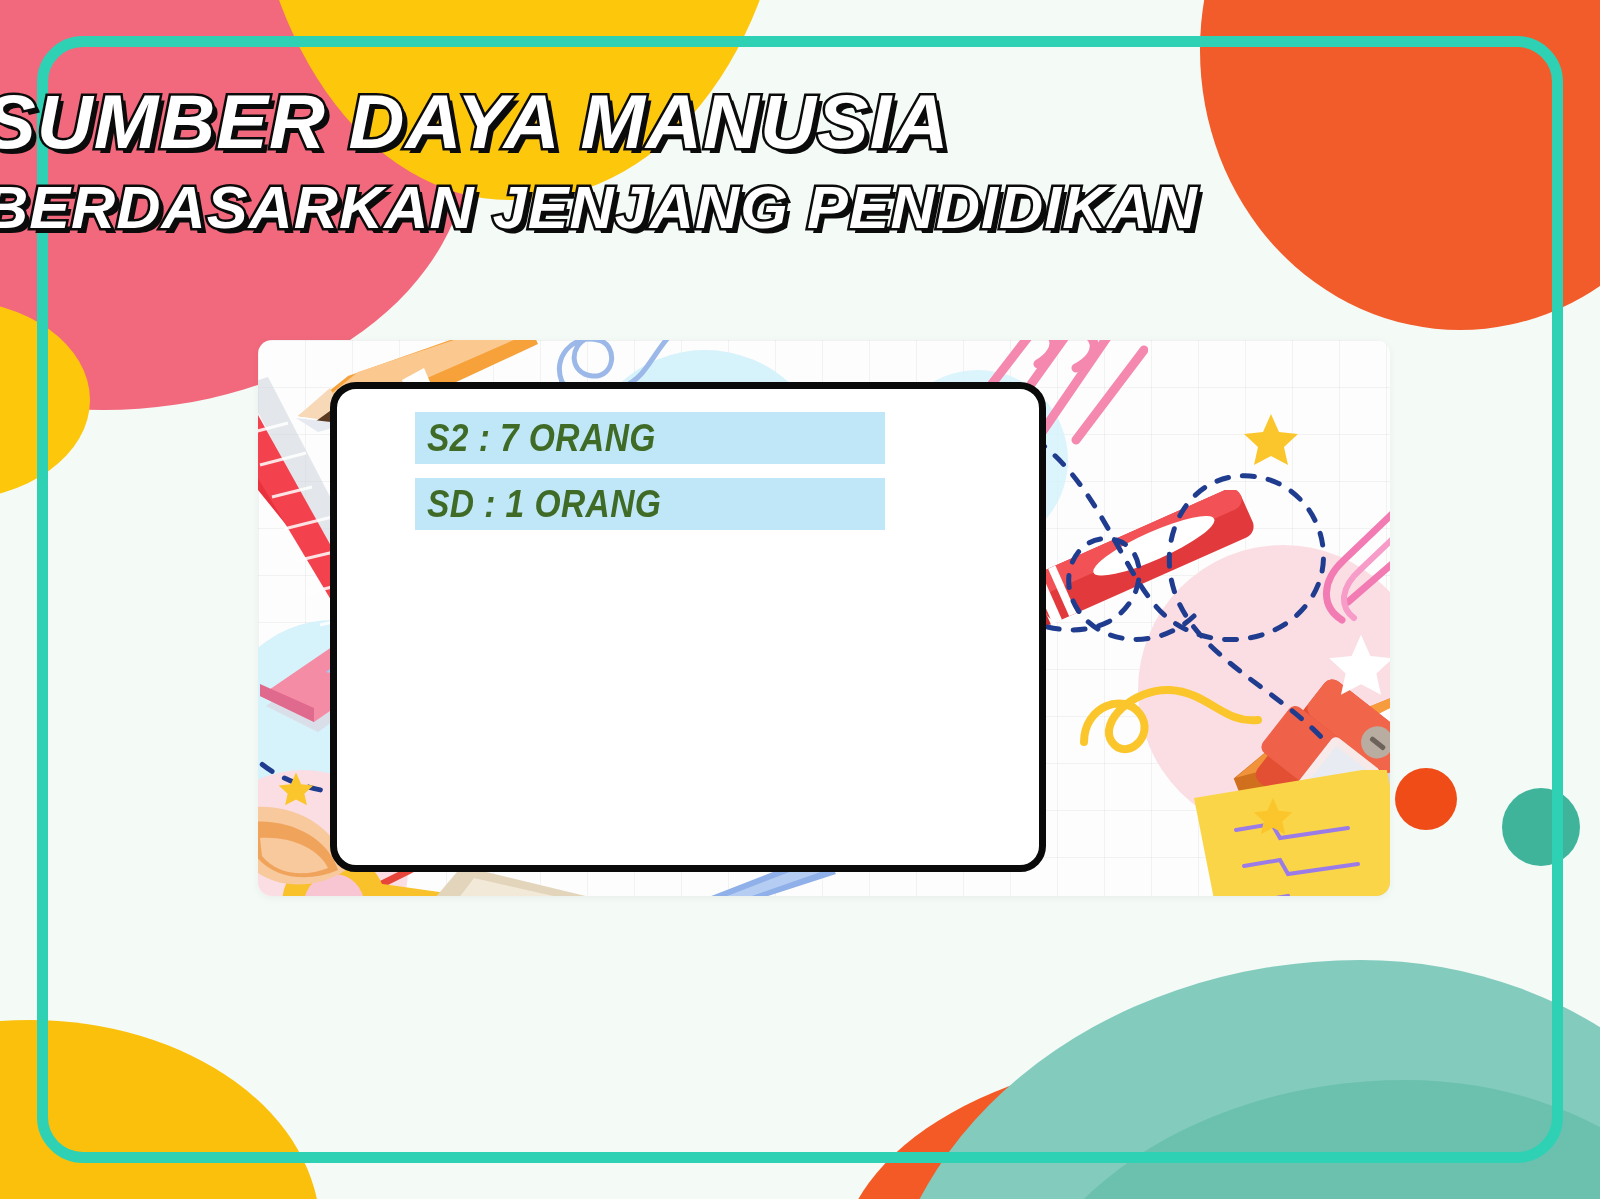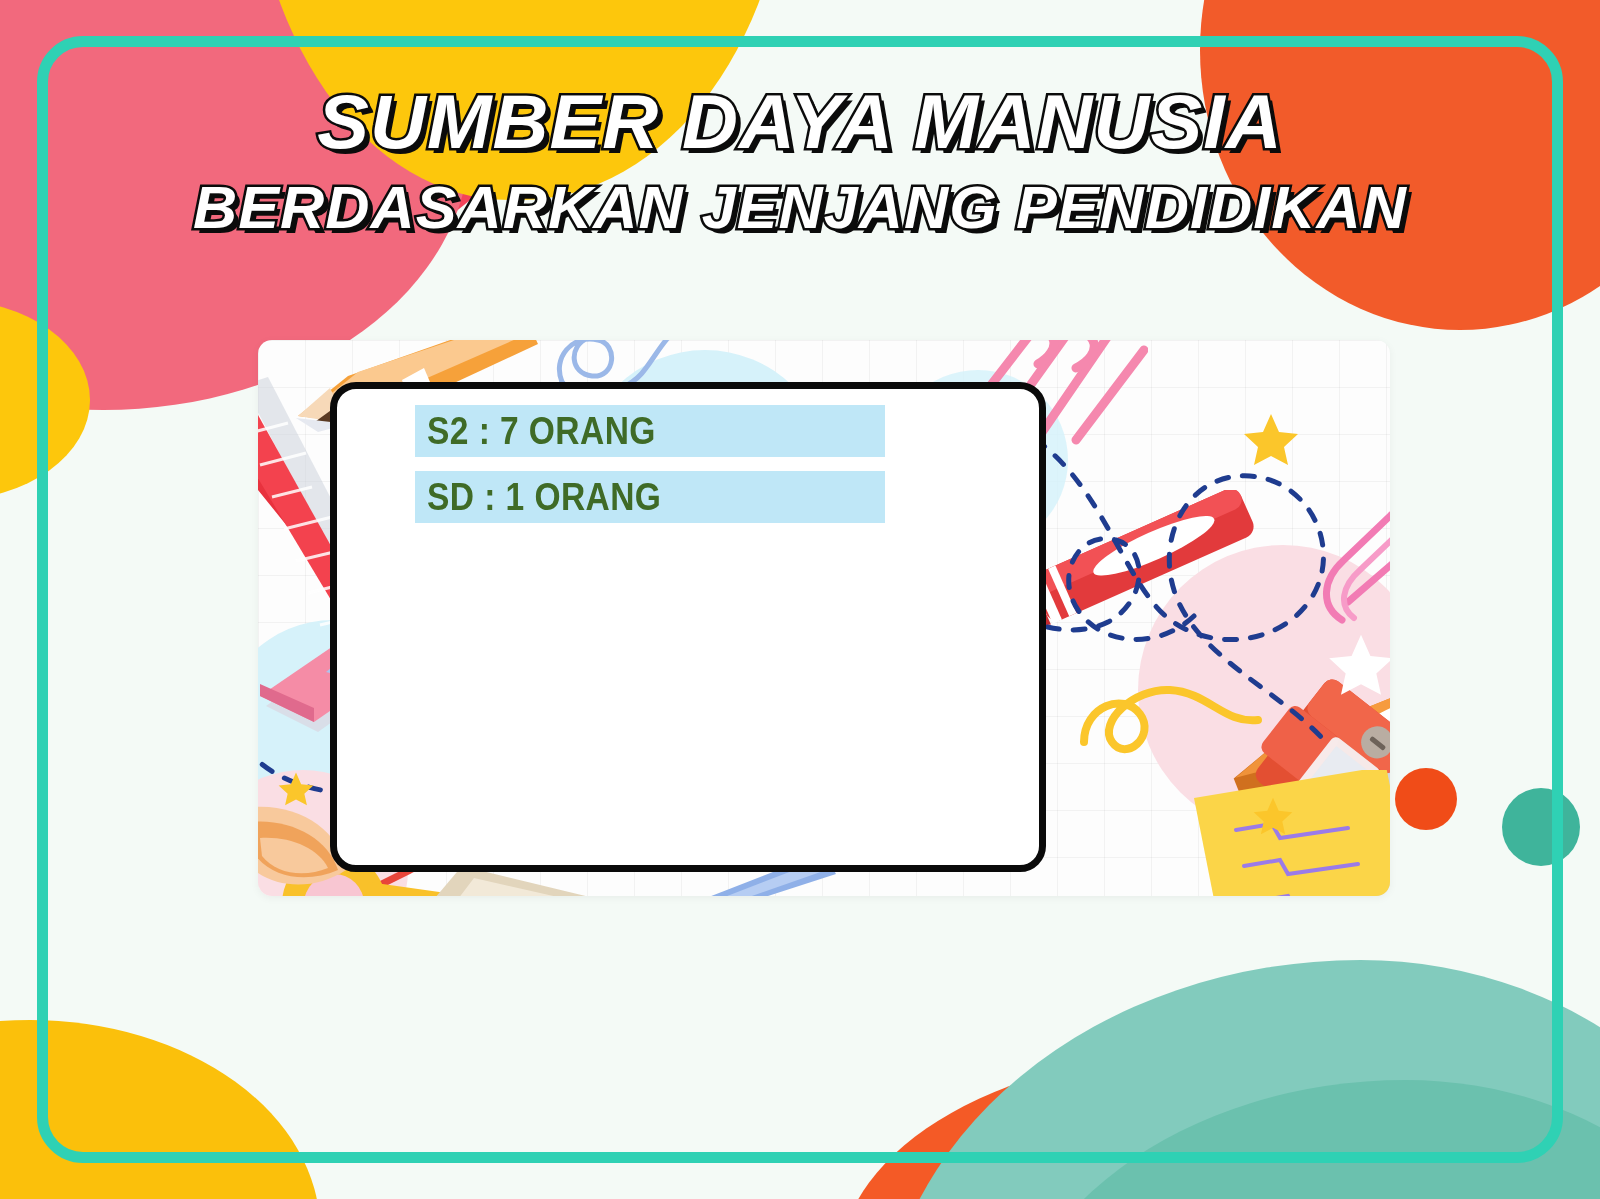--- a/index.html
+++ b/index.html
@@ -69,21 +69,21 @@
 
   
   .frame{
     position:absolute;left:37px;top:36px;right:37px;bottom:36px;
     border:11px solid #2FD1B4;border-radius:46px;
     pointer-events:none;
   }
 
   
   .title-wrap{
-    position:absolute;left:0;right:0;top:84px;text-align:center;z-index:8;
+    position:absolute;left:0;right:0;top:84px;z-index:8;
   }
   .title-1,.title-2{
     color:#ffffff;
     font-family:"Liberation Sans", sans-serif;
     font-weight:bold;font-style:italic;
     letter-spacing:1px;
     transform:scaleX(1.02);
     -webkit-text-stroke:5px #0b0b0b;
     paint-order:stroke fill;
     text-shadow:5px 5px 0 #0b0b0b;
@@ -114,22 +114,23 @@
   
   .card-inner{
     position:absolute;left:330px;top:382px;width:702px;height:476px;
     background:#ffffff;border:7px solid #0a0a0a;border-radius:26px;
     z-index:7;
   }
   .list{
     position:absolute;left:78px;top:16px;width:560px;
   }
   .row{
-    height:59px;display:flex;align-items:flex-start;
+    height:59px;display:flex;align-items:flex-end;
     margin-bottom:7px;
+    font-style:italic;
   }
   .pill{
     background:#BFE7F7;
     display:inline-block;
     padding:0 10px 0 12px;
     height:52px;line-height:52px;
     white-space:nowrap;
   }
   .row .txt{
     color:#3F6B27;

